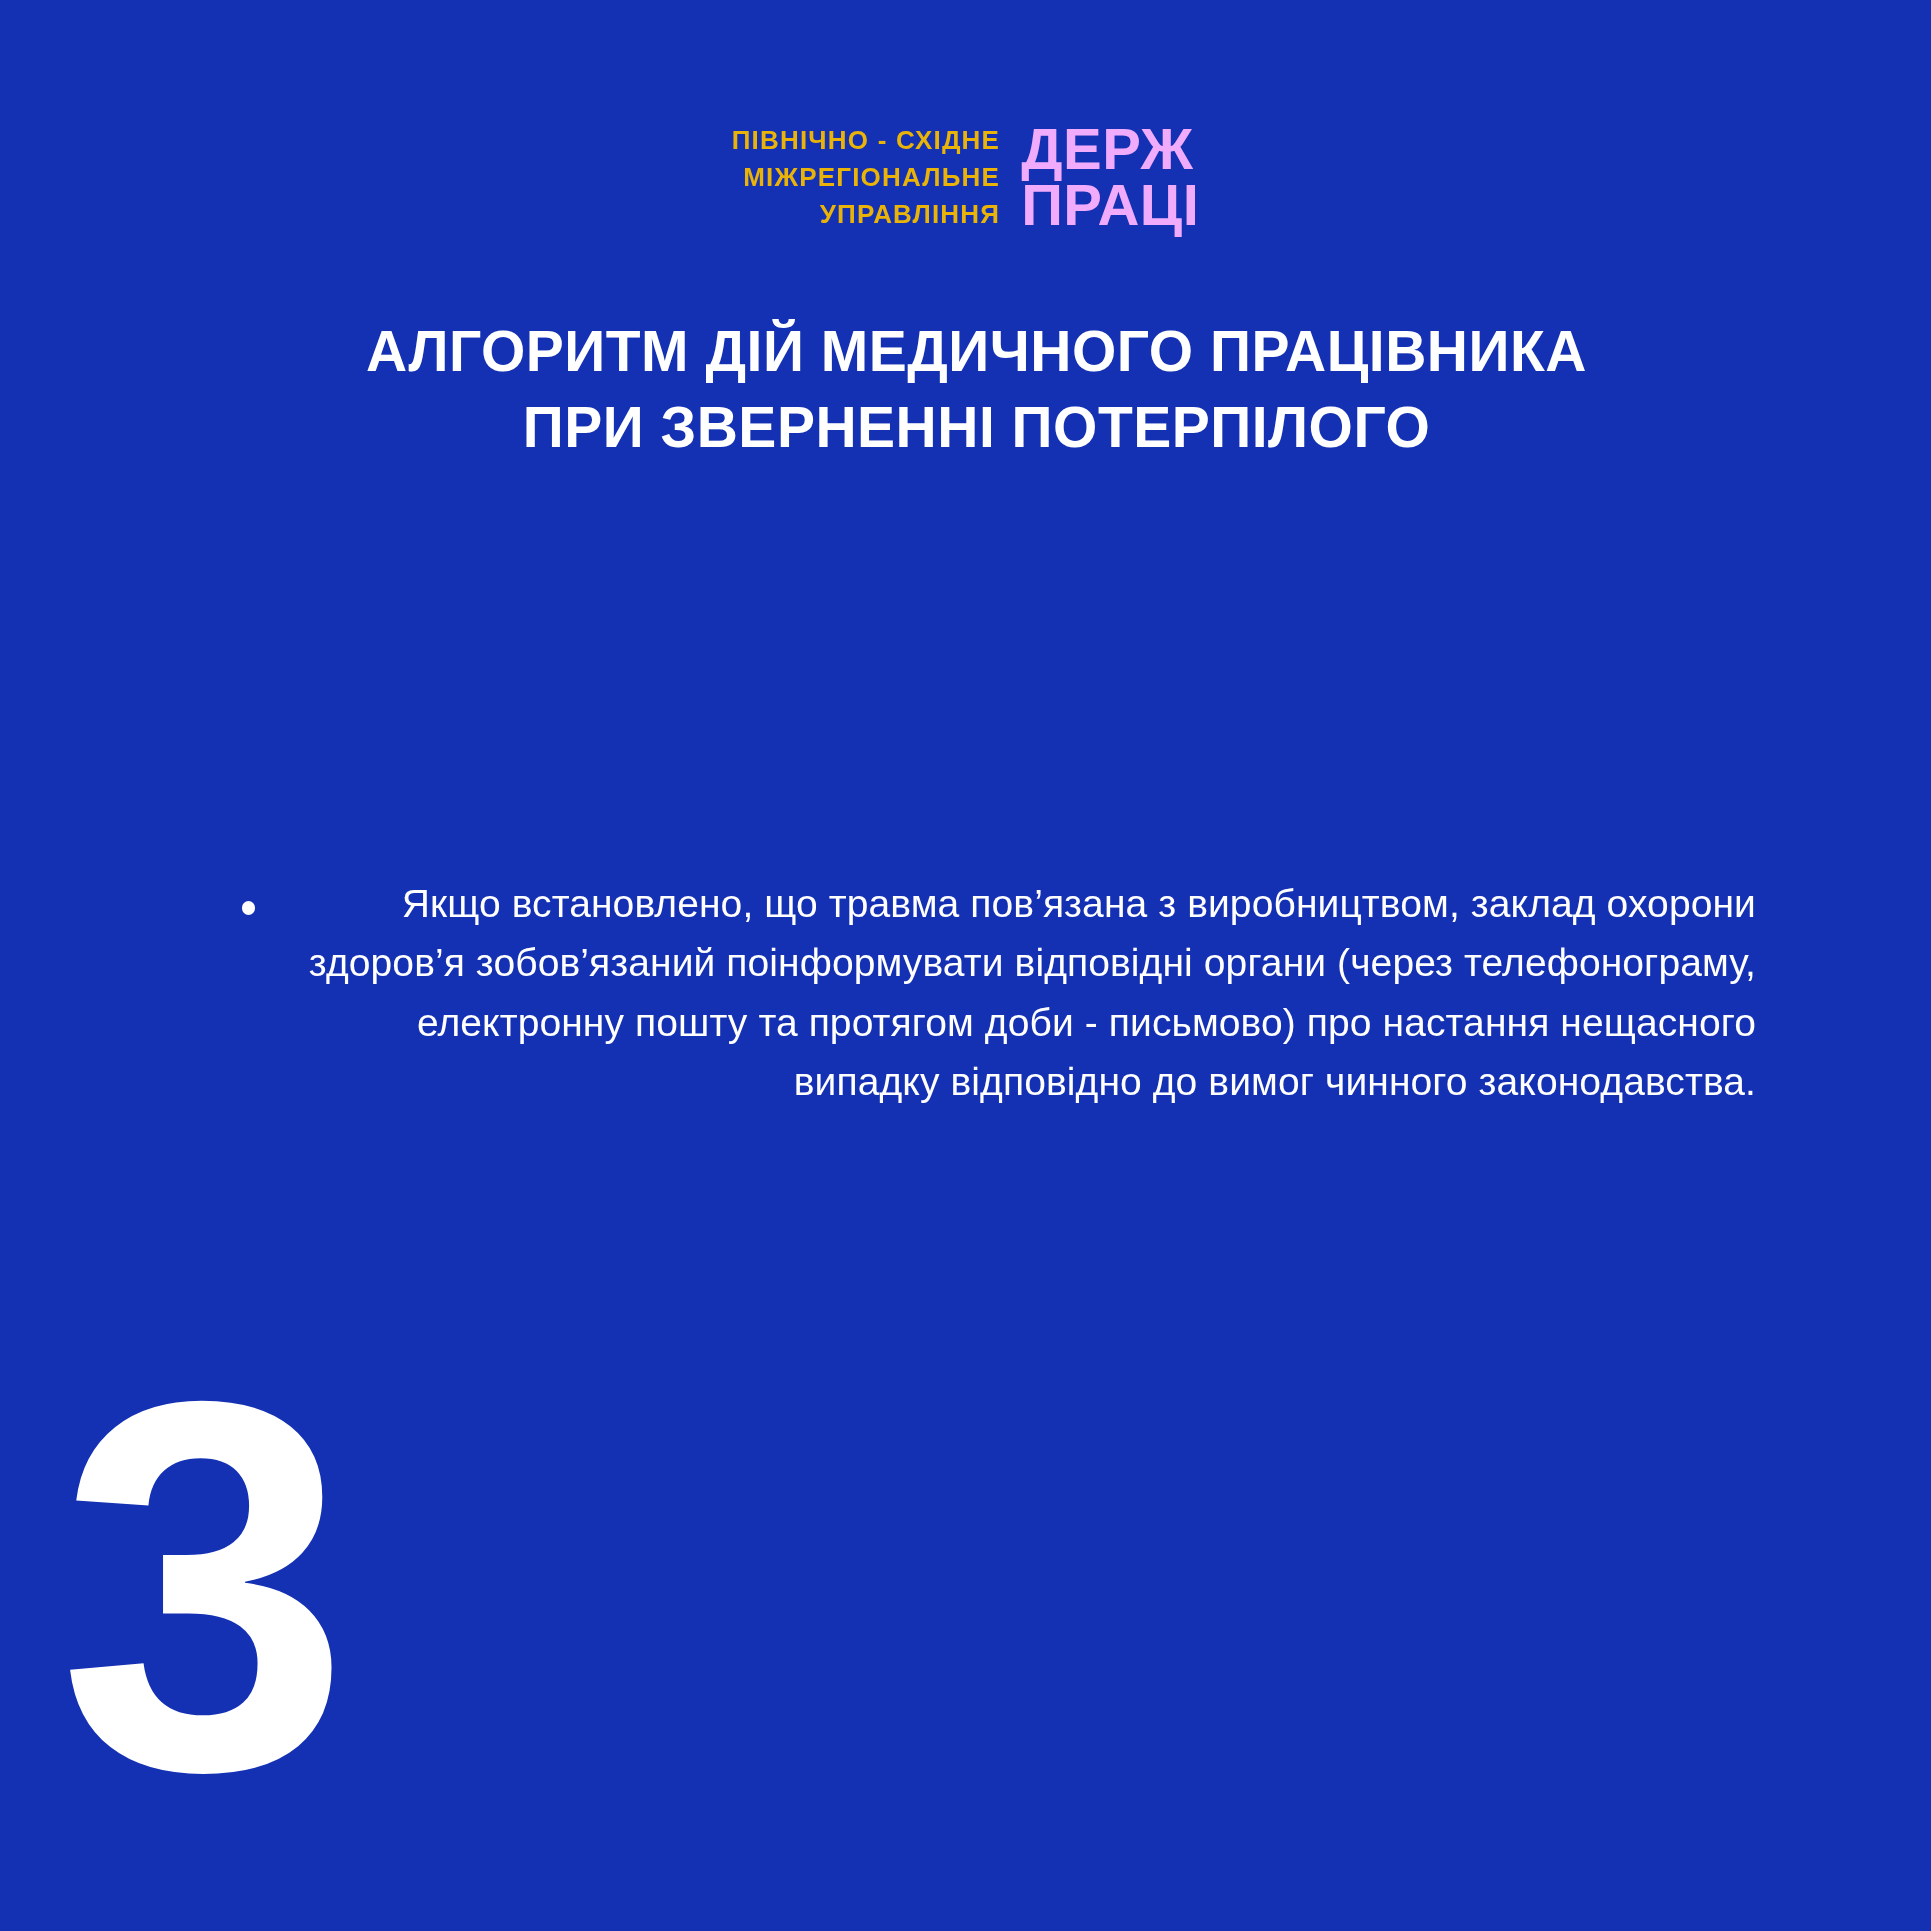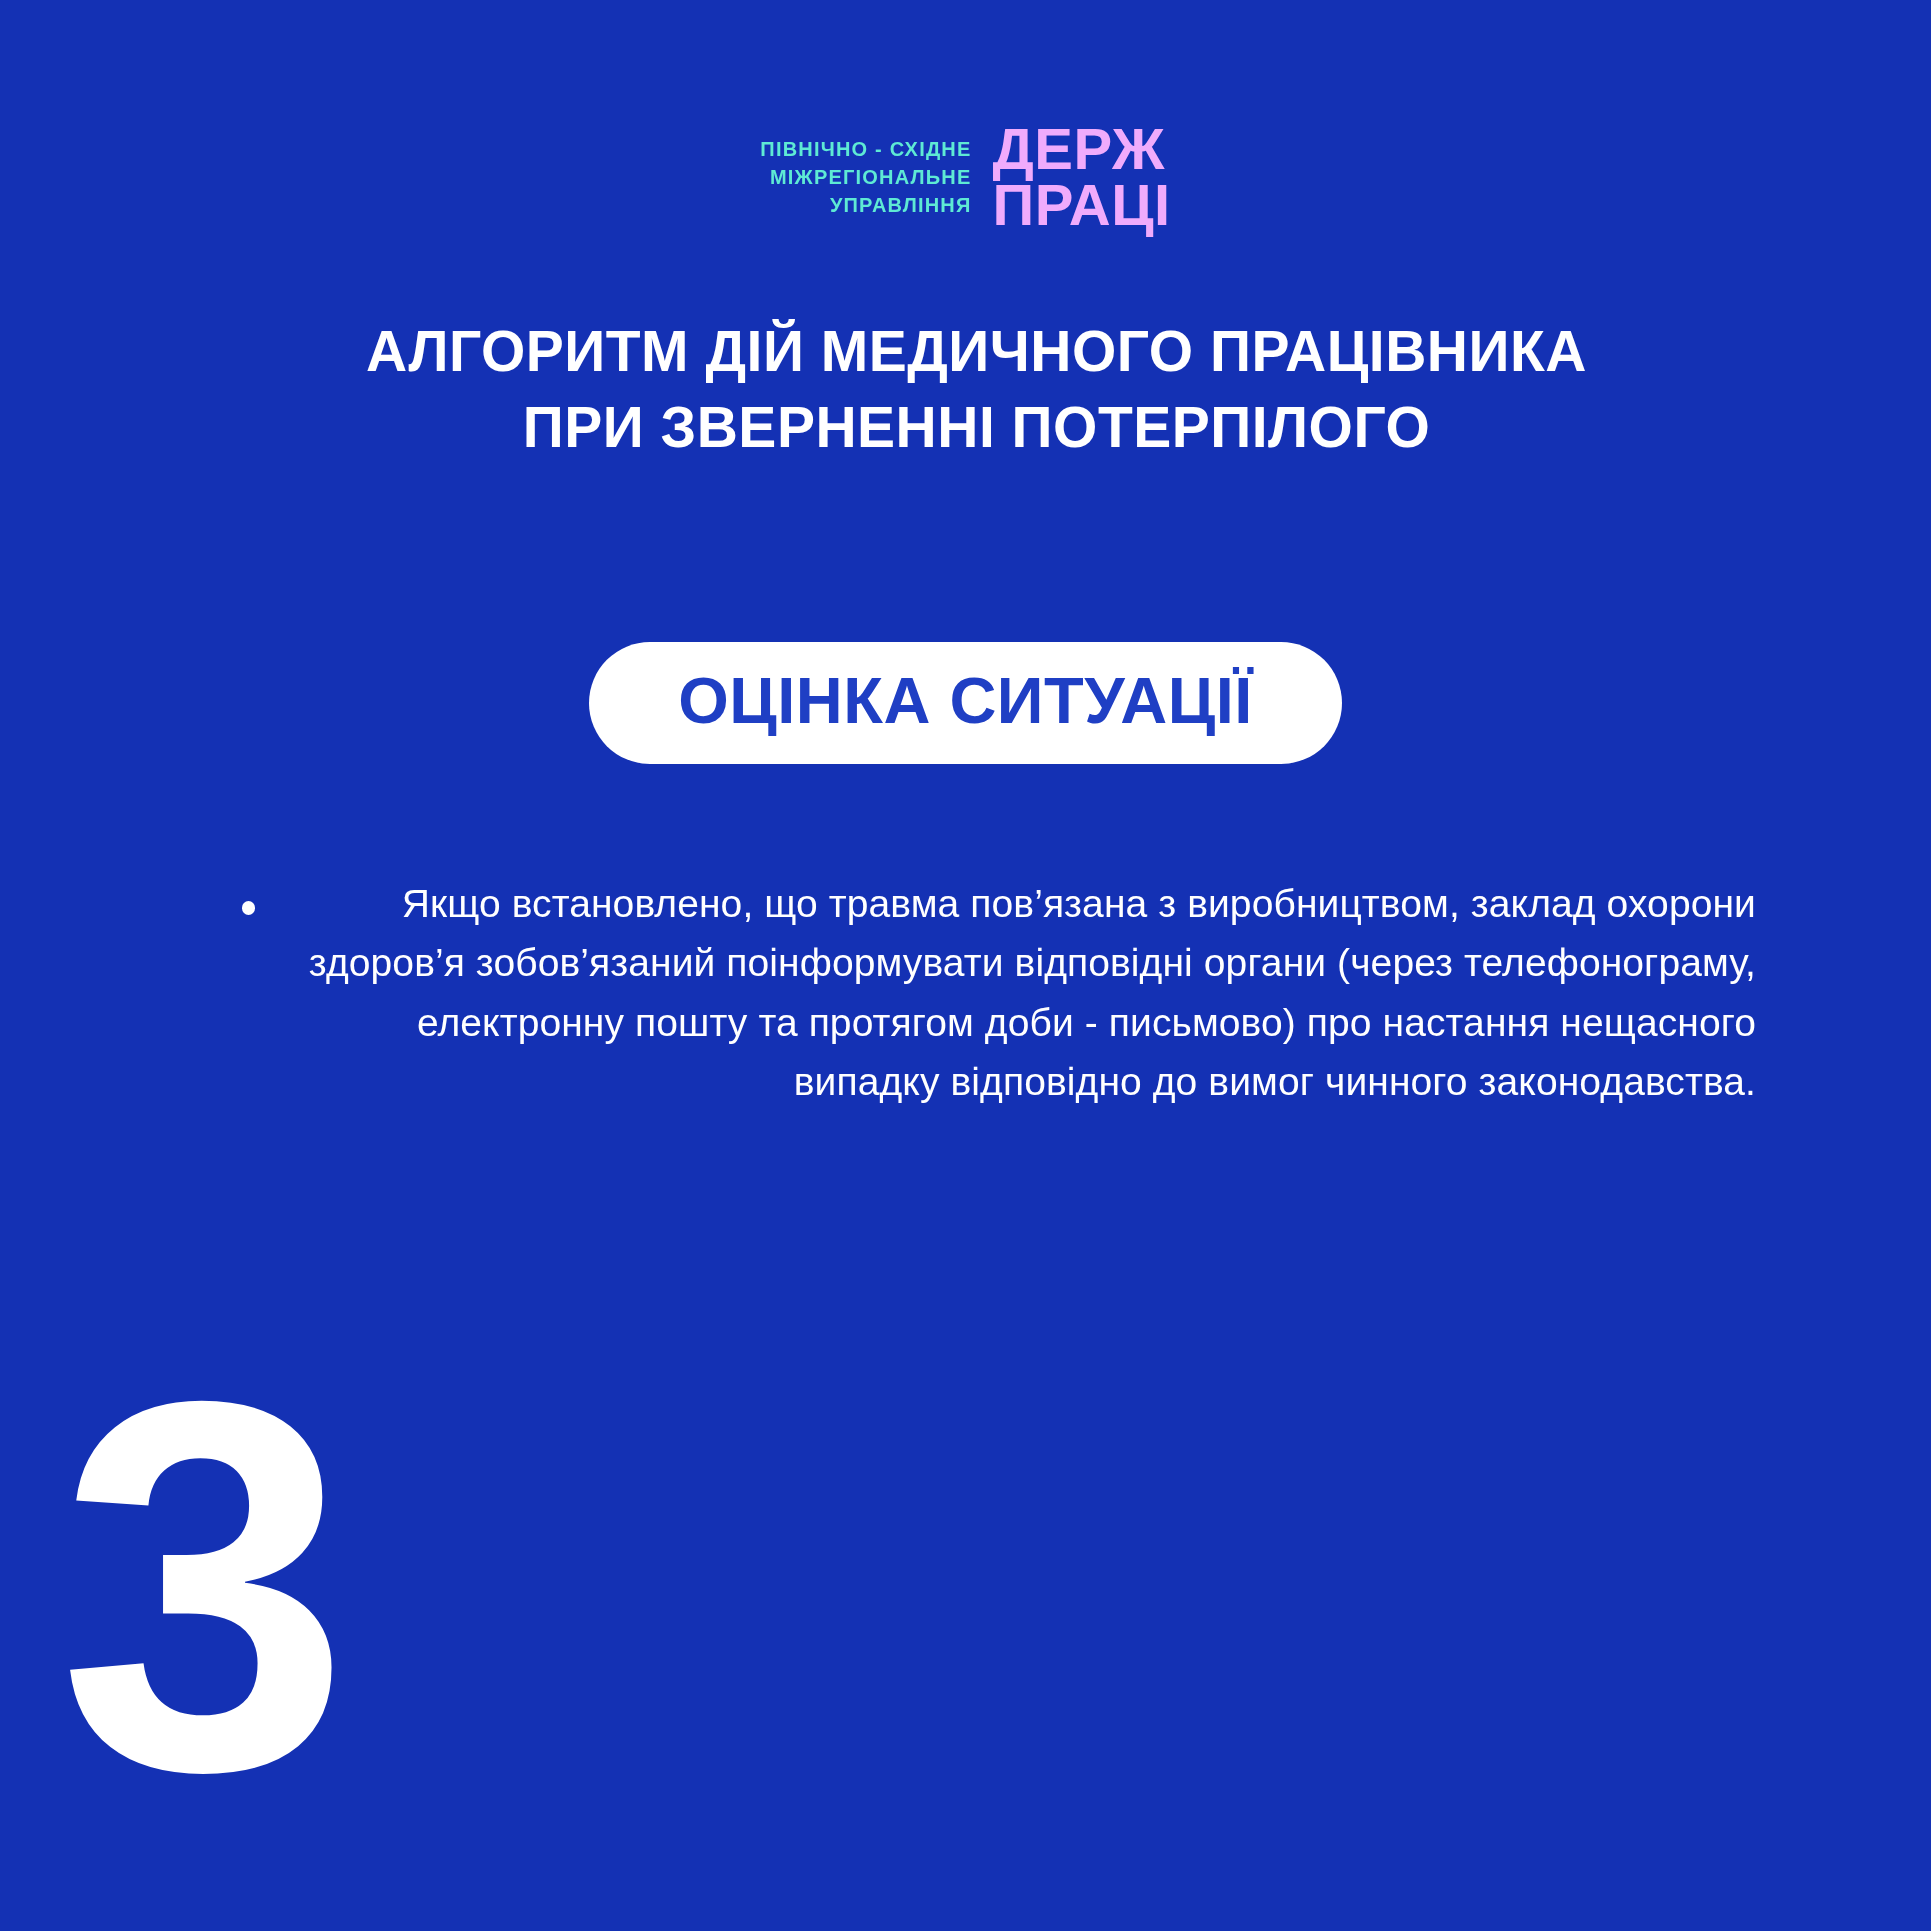--- a/index.html
+++ b/index.html
@@ -31,25 +31,25 @@
     left: 0;
     width: 1931px;
     display: flex;
     justify-content: center;
     align-items: center;
     gap: 21px;
   }
   .logo-left {
     text-align: right;
     font-weight: bold;
-    font-size: 20px;
+    font-size: 26px;
     line-height: 1.42;
     letter-spacing: 1.2px;
     text-transform: uppercase;
-    color: #5eead4;
+    color: #eab308;
   }
   .logo-left div {
     white-space: nowrap;
   }
   .logo-right {
     font-weight: bold;
     font-size: 58px;
     line-height: 0.97;
     letter-spacing: 0.5px;
     text-transform: uppercase;
@@ -164,23 +164,20 @@
       <div>ДЕРЖ</div>
       <div>ПРАЦІ</div>
     </div>
   </div>
 
   <div class="title">
     <div>АЛГОРИТМ ДІЙ МЕДИЧНОГО ПРАЦІВНИКА</div>
     <div>ПРИ ЗВЕРНЕННІ ПОТЕРПІЛОГО</div>
   </div>
 
-  <div class="pill-wrap">
-    <div class="pill">ОЦІНКА СИТУАЦІЇ</div>
-  </div>
 
   <div class="bullets">
     <div class="bullet-item">Якщо встановлено, що травма пов’язана з виробництвом, заклад охорони здоров’я зобов’язаний поінформувати відповідні органи (через телефонограму, електронну пошту та протягом доби - письмово) про настання нещасного випадку відповідно до вимог чинного законодавства.</div>
   </div>
 
   <div class="step-number">3</div>
 
 
 </div>
 

